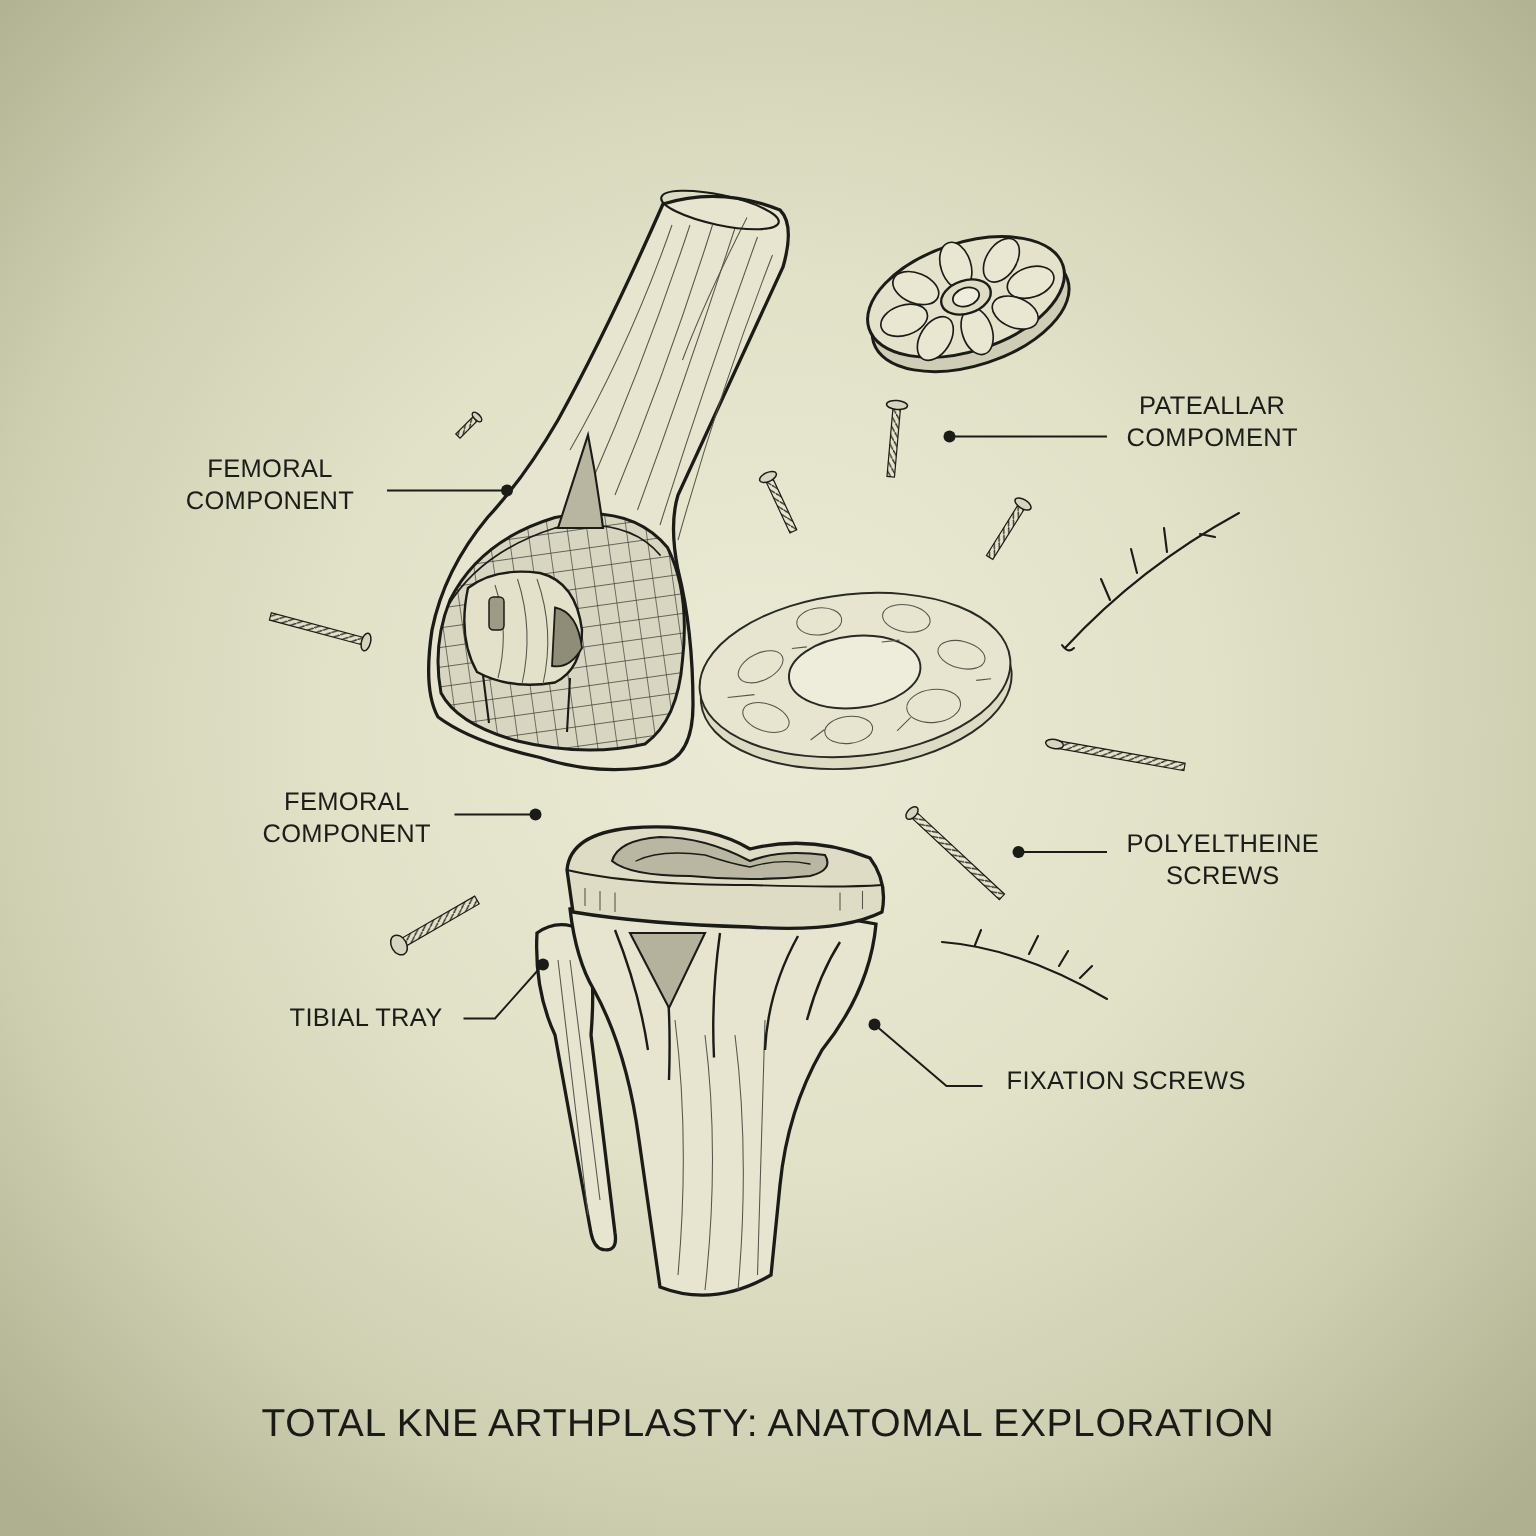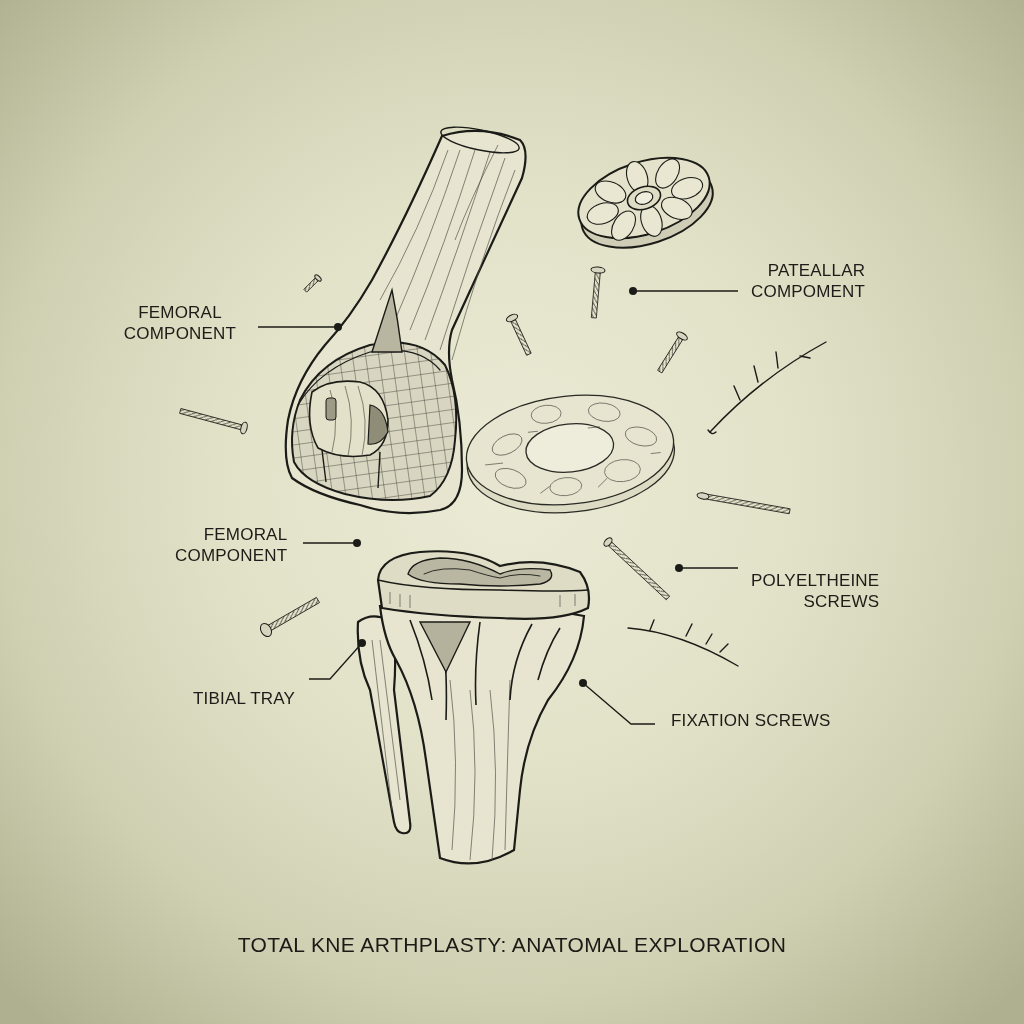--- a/index.html
+++ b/index.html
@@ -8,25 +8,25 @@
     background: radial-gradient(ellipse 70% 70% at 50% 47%, #ebebd6 0%, #e2e2c9 40%, #cfd0b2 72%, #aeb08f 100%);
     font-family: "Liberation Sans", sans-serif;
   }
   #stage { position: absolute; left: 0; top: 0; width: 1024px; height: 1024px; }
   .lbl {
     position: absolute; color: #1c1c18; font-size: 17px; line-height: 21px;
     letter-spacing: 0.2px; font-family: "Liberation Sans", sans-serif;
     white-space: nowrap;
   }
   .lbl span { display: block; }
-  .lbl.right { text-align: right; }
+  .lbl.right { text-align: center; }
   .lbl.center { text-align: center; }
   #title {
     position: absolute; left: 0; width: 1024px; top: 933px; text-align: center;
-    font-size: 21px; letter-spacing: 0.4px; color: #1a1a16;
+    font-size: 26px; letter-spacing: 0.4px; color: #1a1a16;
     font-family: "Liberation Sans", sans-serif;
   }
   svg .ink { stroke: #1b1b17; fill: none; stroke-linecap: round; stroke-linejoin: round; }
   svg .hatch { stroke: #55554a; fill: none; stroke-width: 0.7; }
   svg .bone { fill: #e7e5cf; stroke: #1b1b17; stroke-width: 2.2; }
 </style>
 </head>
 <body>
 
 <div id="stage">
@@ -204,26 +204,26 @@
 <div class="lbl right" style="left:751px; top:260px;">
   <span>PATEALLAR</span>
   <span>COMPOMENT</span>
 </div>
 
 <div class="lbl right" style="left:175px; top:524px;">
   <span>FEMORAL</span>
   <span>COMPONENT</span>
 </div>
 
-<div class="lbl right" style="left:751px; top:552px;margin-top:18px;">
+<div class="lbl right" style="left:751px; top:552px;">
   <span>POLYELTHEINE</span>
   <span>SCREWS</span>
 </div>
 
-<div class="lbl right" style="left:193px; top:688px;">
+<div class="lbl right" style="left:193px; top:668px;">
   <span>TIBIAL TRAY</span>
 </div>
 
 <div class="lbl right" style="left:671px; top:710px;">
   <span>FIXATION SCREWS</span>
 </div>
 
 <div id="title">TOTAL KNE ARTHPLASTY: ANATOMAL EXPLORATION</div>
 
 </body></html>

